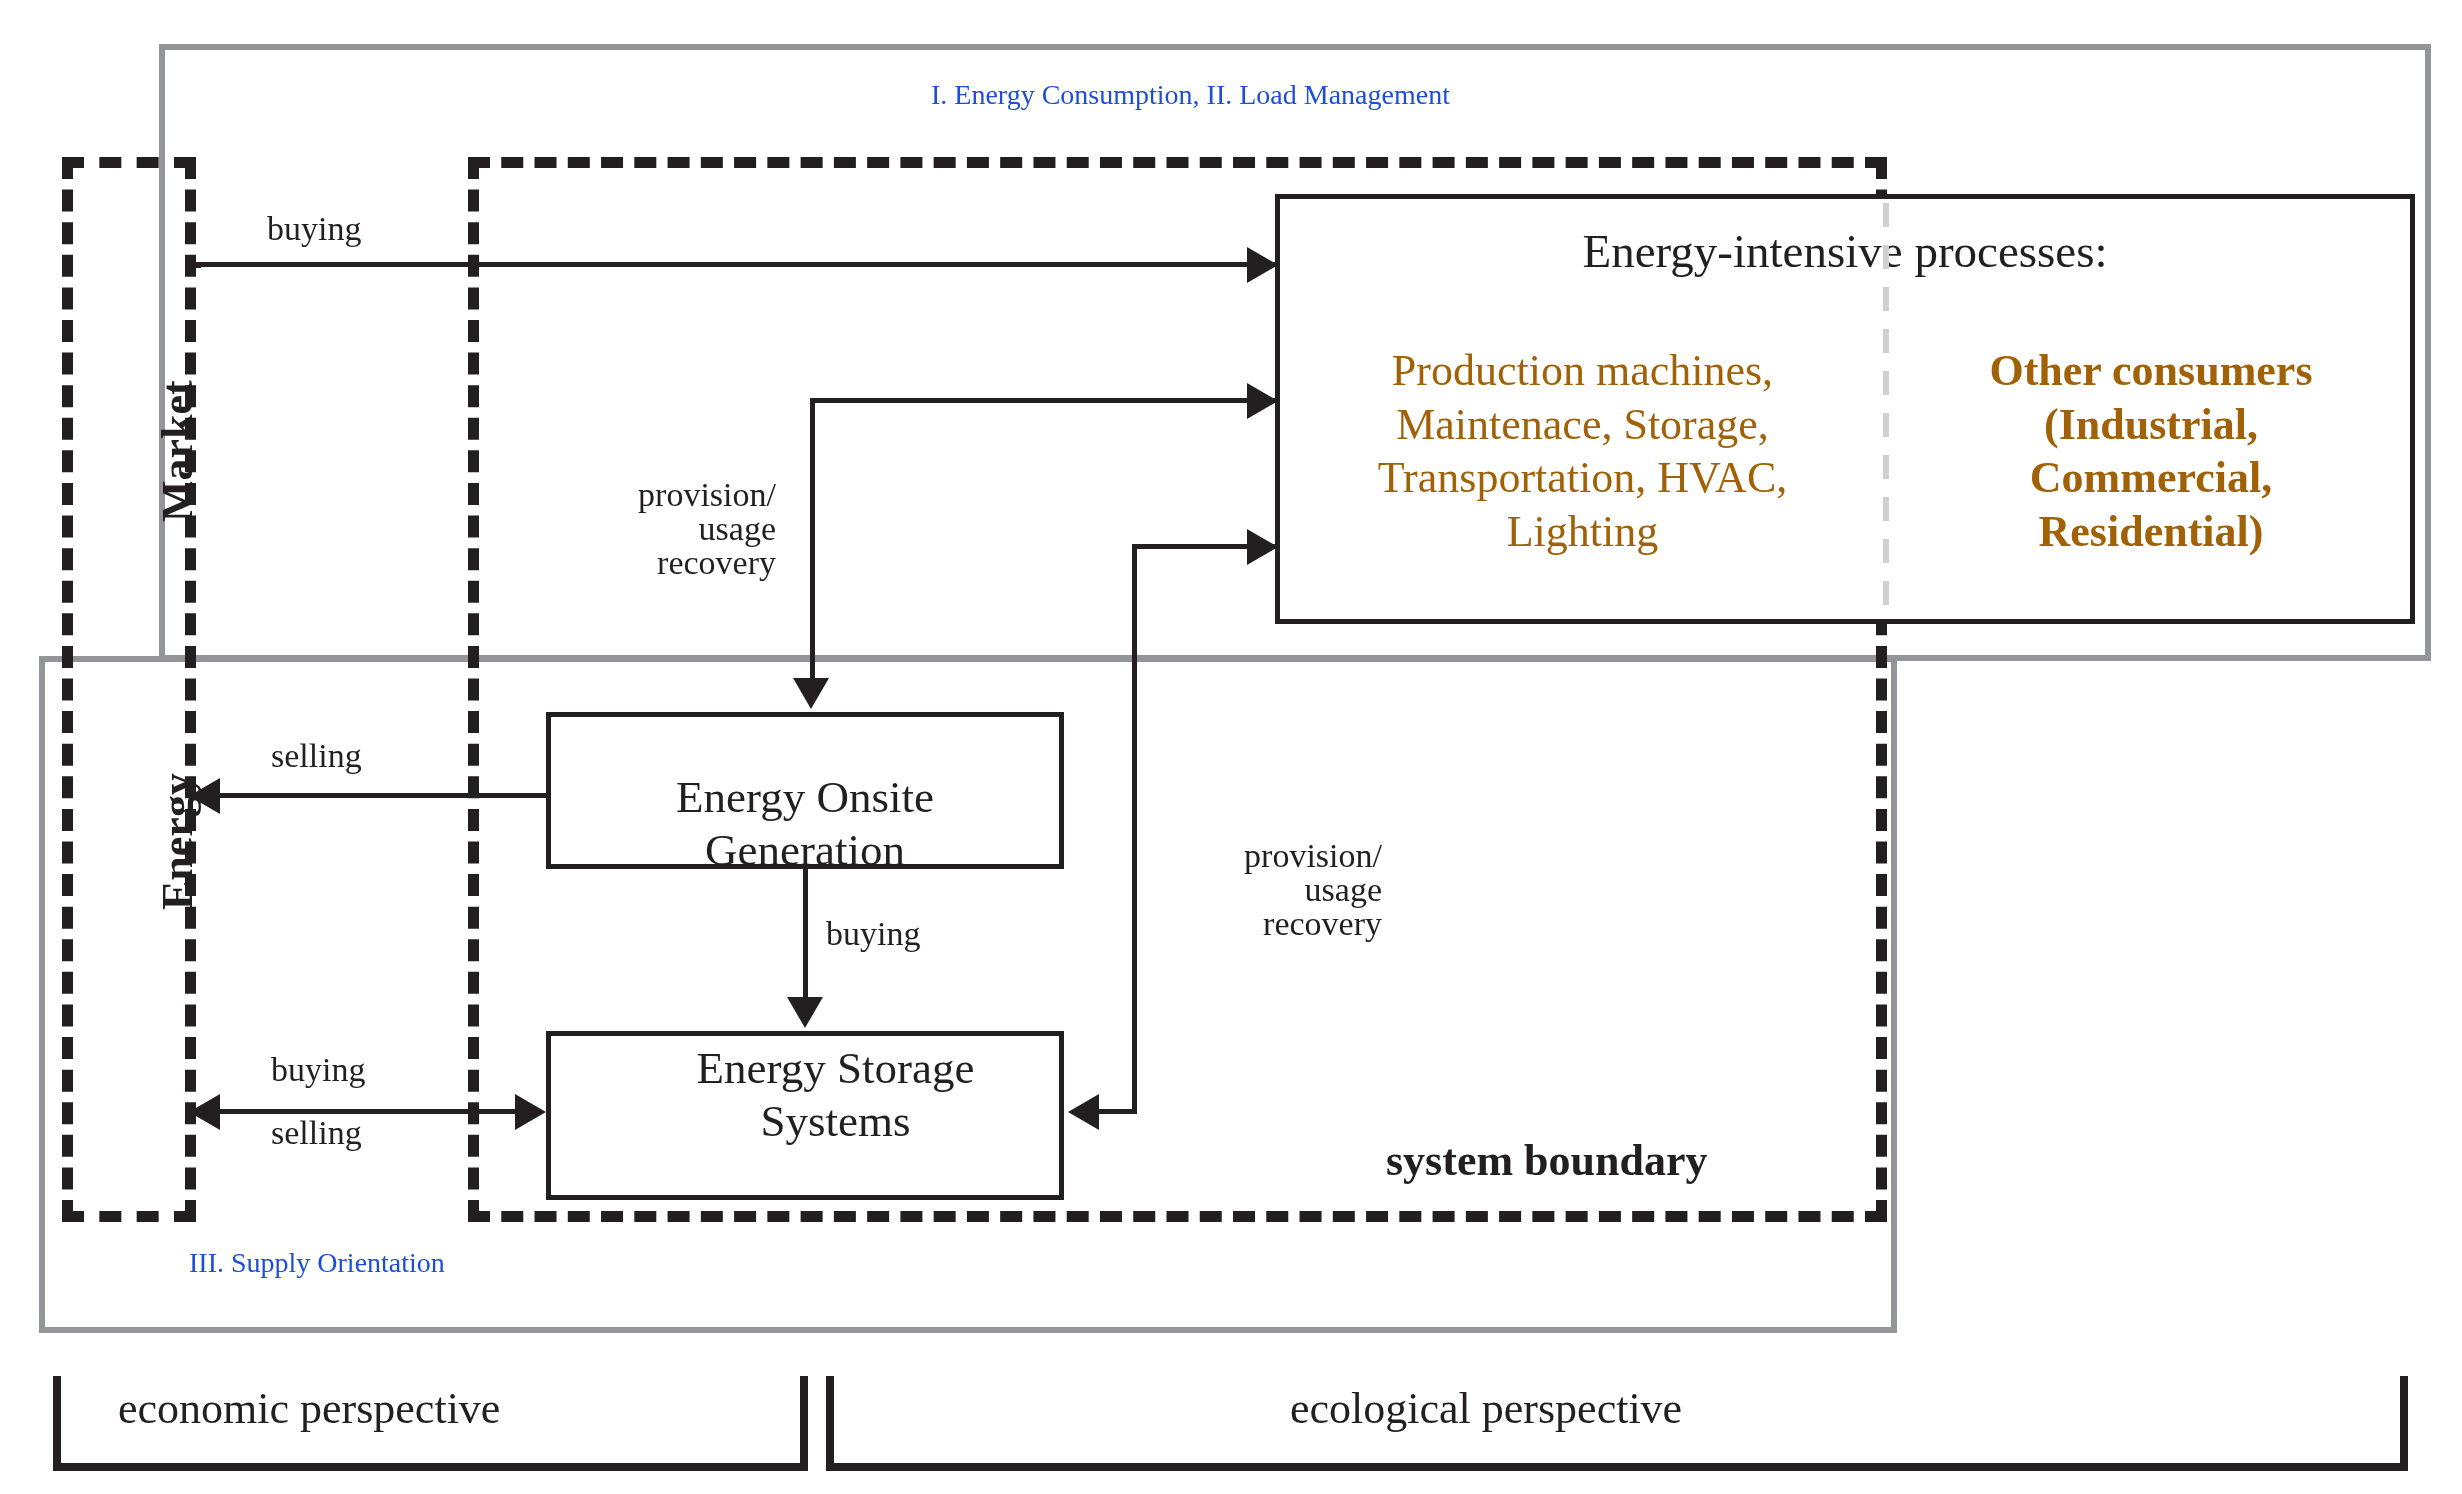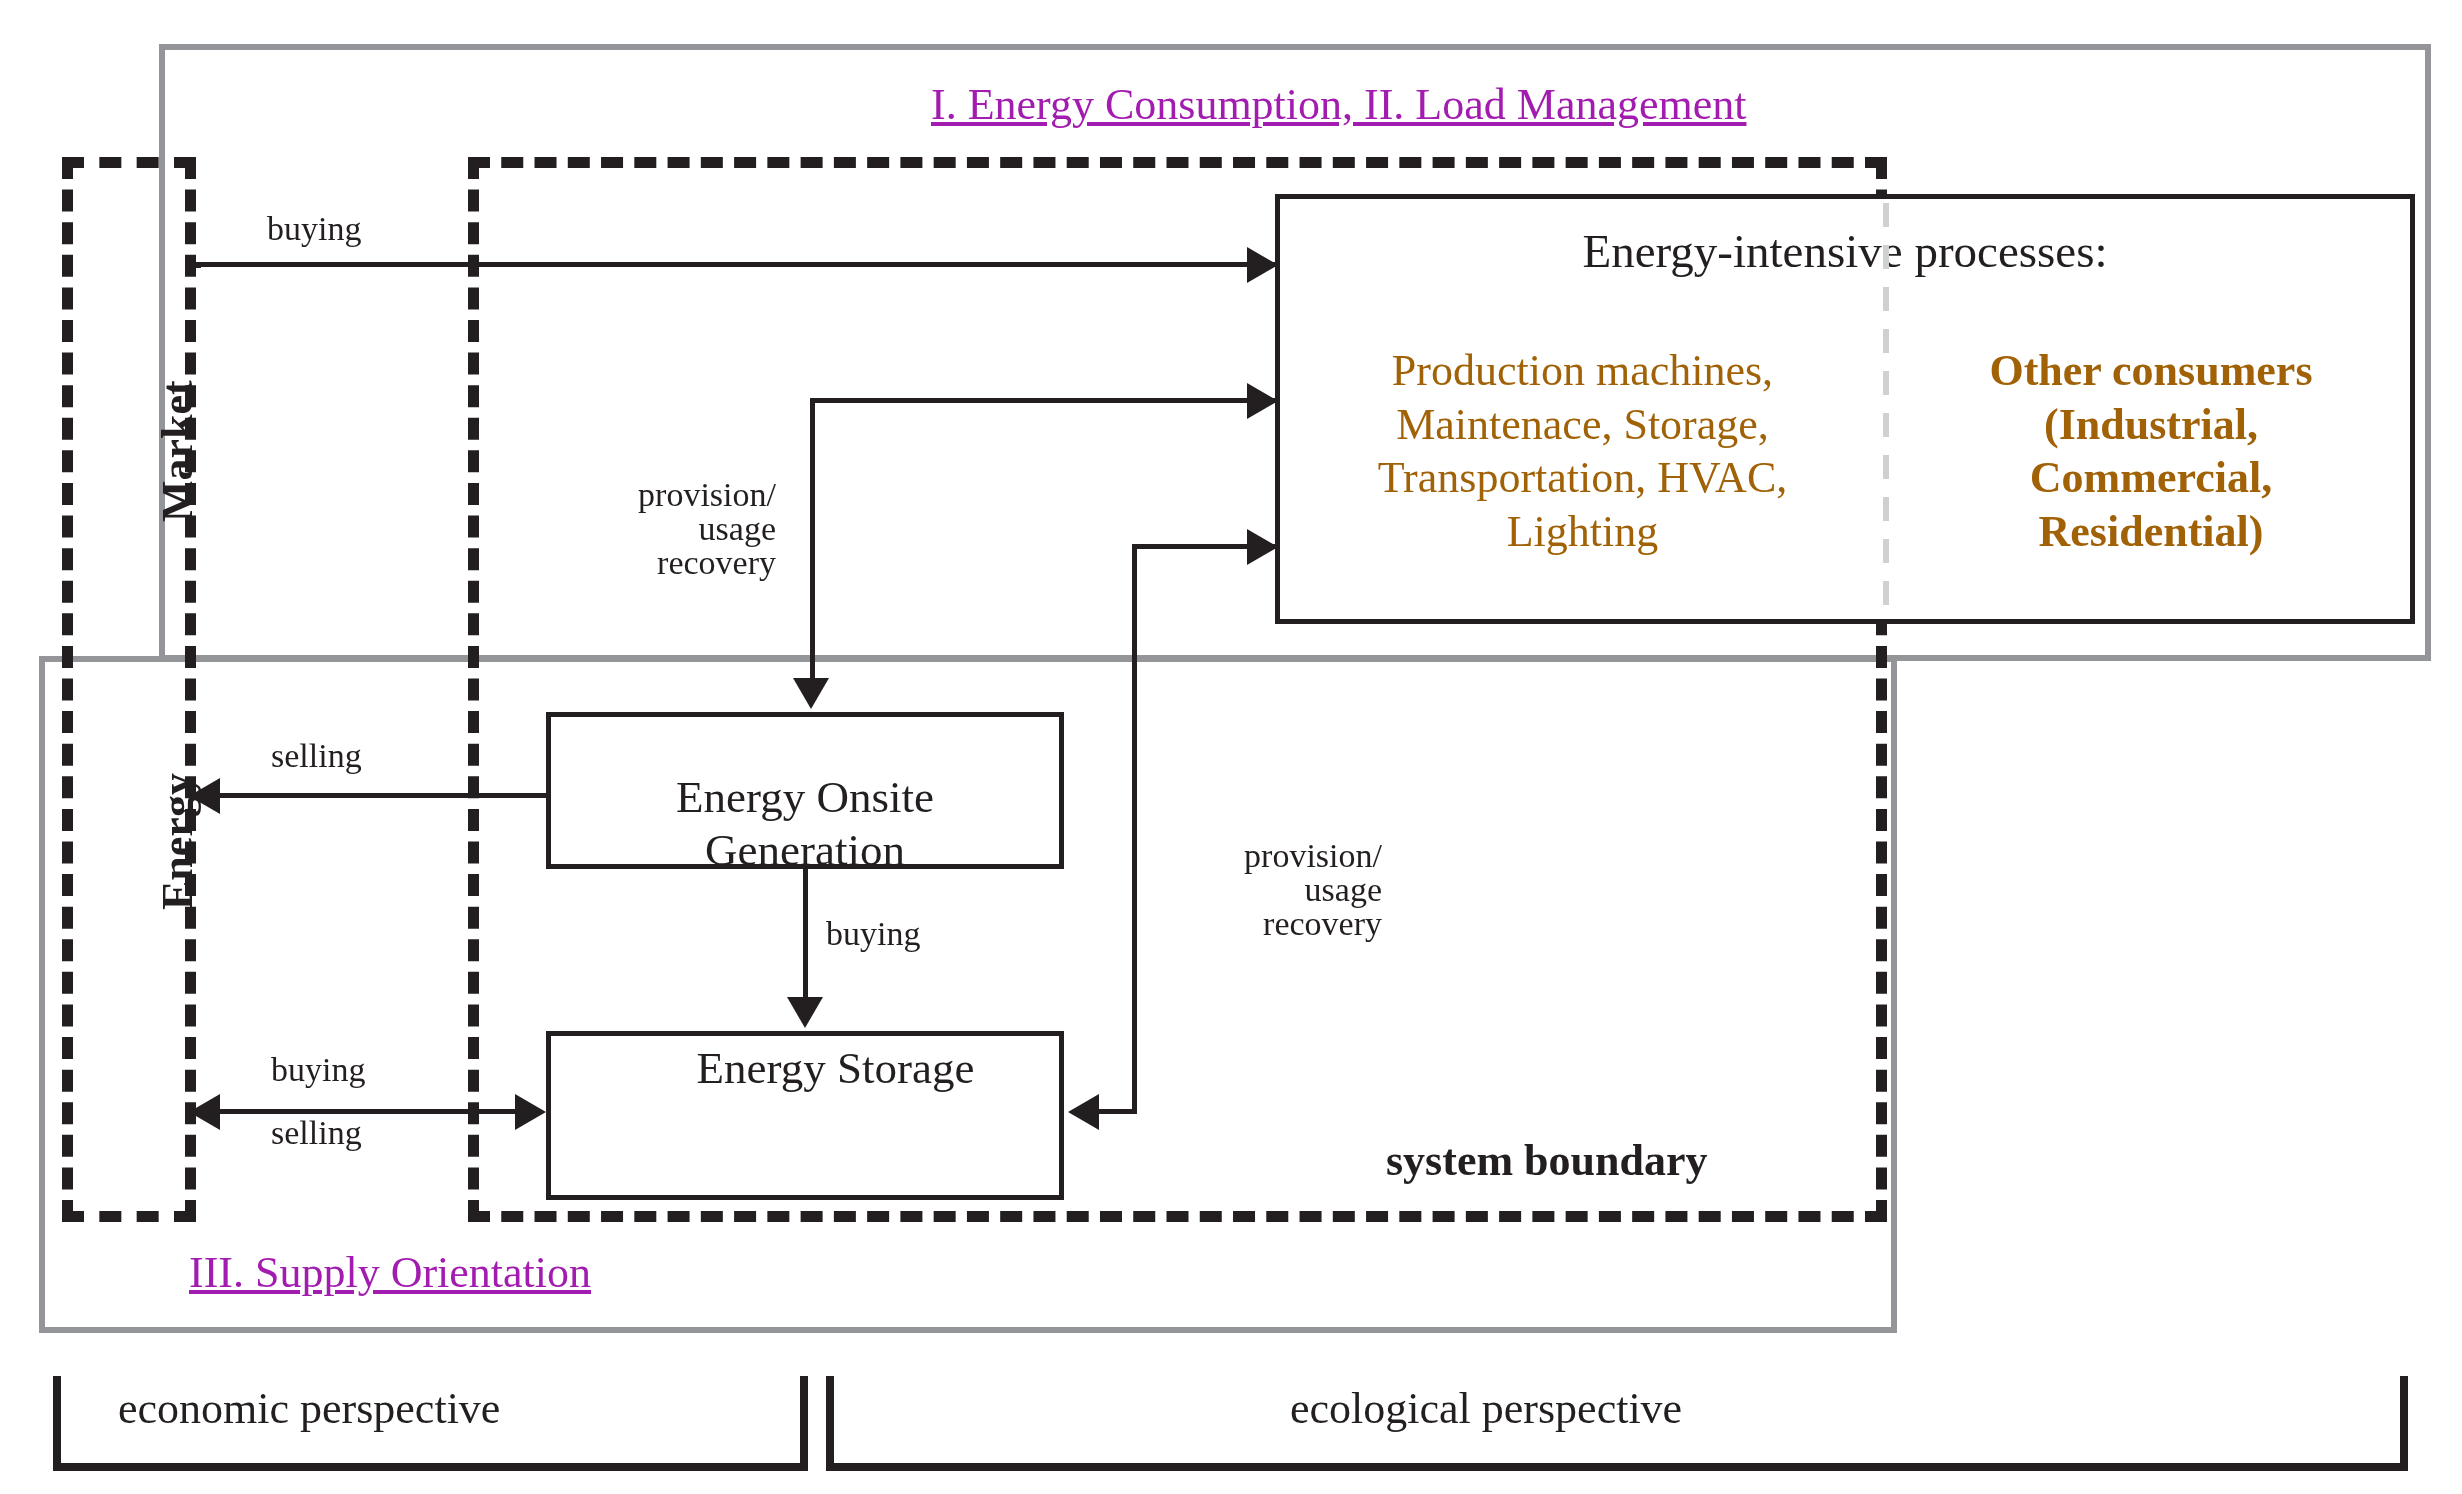--- a/index.html
+++ b/index.html
@@ -5,21 +5,21 @@
   html,body{margin:0;padding:0;background:#ffffff;}
   #stage{position:relative;width:2462px;height:1495px;background:#fff;
          font-family:"Liberation Serif","DejaVu Serif",serif;color:#1a1a1a;overflow:hidden;}
 
   .gbox{position:absolute;border:6.3px solid #939598;box-sizing:border-box;}
   .blackbox{position:absolute;border:5px solid #231f20;box-sizing:border-box;background:#fff;}
 
   .dashbox{position:absolute;box-sizing:border-box;
            border:11.3px dashed #231f20;background:transparent;}
 
-  .graylabel{position:absolute;color:#a21caf;font-size:44px;white-space:nowrap;text-decoration:underline;}
+  .graylabel{position:absolute;color:#1d4ed8;font-size:28px;white-space:nowrap;}
 
   .vertlabel{position:absolute;font-weight:bold;font-size:44px;color:#231f20;
              transform-origin:0 0;white-space:nowrap;}
 
   .hline{position:absolute;background:#231f20;height:5px;}
   .vline{position:absolute;background:#231f20;width:5px;}
 
   .arrowR{position:absolute;width:0;height:0;
           border-top:18.3px solid transparent;border-bottom:18.3px solid transparent;
           border-left:31px solid #231f20;}
@@ -87,20 +87,21 @@
 
   <div class="blackbox" style="left:546px;top:712px;width:518px;height:157px;"></div>
   <div class="boxtext" style="left:546px;top:735px;width:518px;">
     <div>Energy Onsite</div>
     <div>Generation</div>
   </div>
 
   <div class="blackbox" style="left:546px;top:1031px;width:518px;height:169px;"></div>
   <div class="boxtext" style="left:546px;top:1006px;width:579px;">
     <div>Energy Storage</div>
+    <div>Systems</div>
   </div>
 
   <div class="hline" style="left:196px;top:262px;width:1082px;"></div>
   <div class="vline" style="left:196px;top:262px;height:5.6px;"></div>
   <div class="arrowR" style="left:1247px;top:247px;"></div>
   <div class="edgelabel" style="left:267px;top:212px;">buying</div>
 
   <div class="hline" style="left:810px;top:398px;width:469px;"></div>
 
   <div class="vline" style="left:810px;top:398px;height:282px;"></div>

